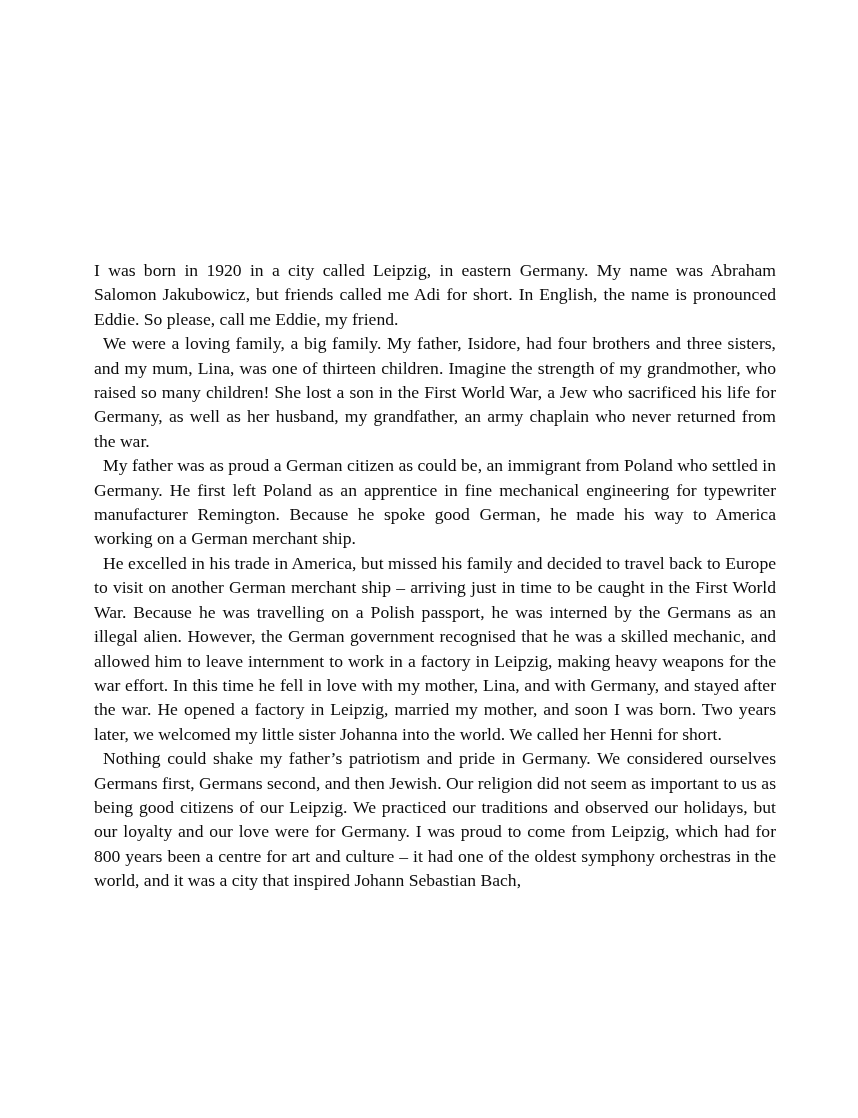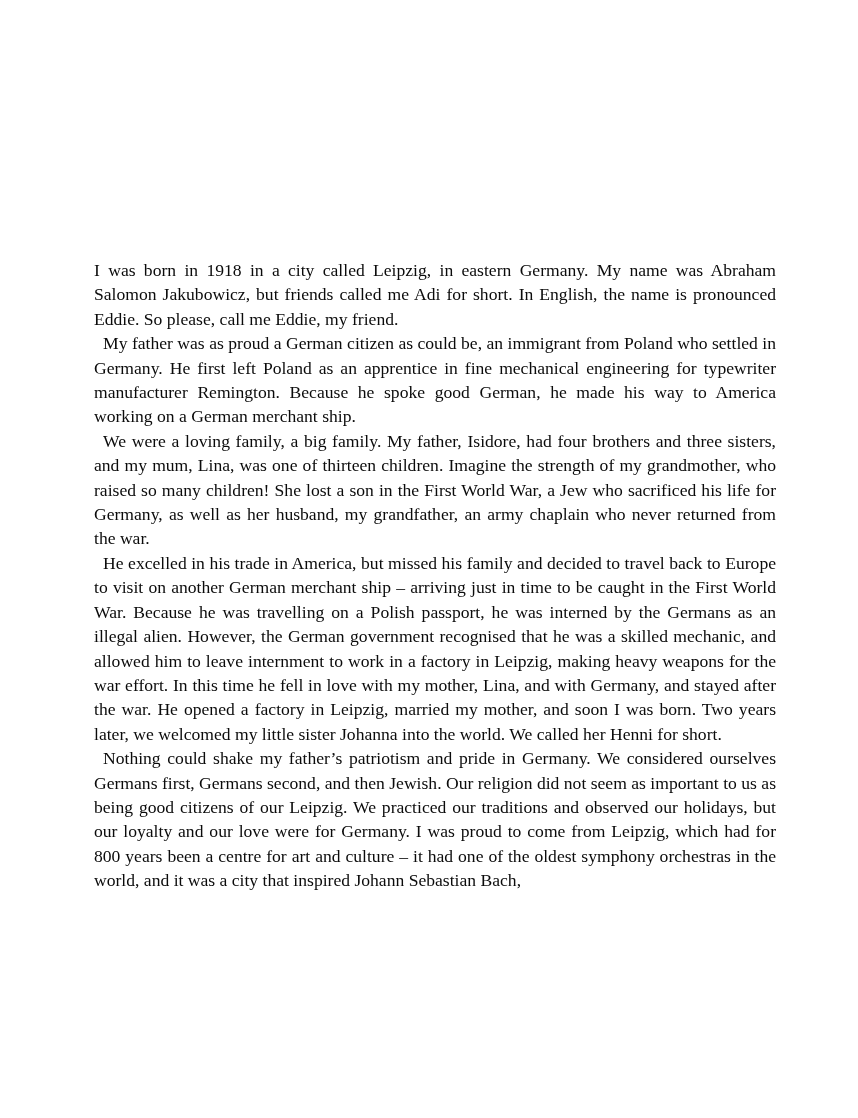--- a/index.html
+++ b/index.html
@@ -33,19 +33,19 @@
   }
   .text-block p.first {
     text-indent: 0;
   }
 </style>
 </head>
 <body>
 
 <div class="page">
   <div class="text-block">
-    <p class="first">I was born in 1918 in a city called Leipzig, in eastern Germany. My name was Abraham Salomon Jakubowicz, but friends called me Adi for short. In English, the name is pronounced Eddie. So please, call me Eddie, my friend.</p>
+    <p class="first">I was born in 1920 in a city called Leipzig, in eastern Germany. My name was Abraham Salomon Jakubowicz, but friends called me Adi for short. In English, the name is pronounced Eddie. So please, call me Eddie, my friend.</p>
+    <p>We were a loving family, a big family. My father, Isidore, had four brothers and three sisters, and my mum, Lina, was one of thirteen children. Imagine the strength of my grandmother, who raised so many children! She lost a son in the First World War, a Jew who sacrificed his life for Germany, as well as her husband, my grandfather, an army chaplain who never returned from the war.</p>
     <p>My father was as proud a German citizen as could be, an immigrant from Poland who settled in Germany. He first left Poland as an apprentice in fine mechanical engineering for typewriter manufacturer Remington. Because he spoke good German, he made his way to America working on a German merchant ship.</p>
-    <p>We were a loving family, a big family. My father, Isidore, had four brothers and three sisters, and my mum, Lina, was one of thirteen children. Imagine the strength of my grandmother, who raised so many children! She lost a son in the First World War, a Jew who sacrificed his life for Germany, as well as her husband, my grandfather, an army chaplain who never returned from the war.</p>
     <p>He excelled in his trade in America, but missed his family and decided to travel back to Europe to visit on another German merchant ship – arriving just in time to be caught in the First World War. Because he was travelling on a Polish passport, he was interned by the Germans as an illegal alien. However, the German government recognised that he was a skilled mechanic, and allowed him to leave internment to work in a factory in Leipzig, making heavy weapons for the war effort. In this time he fell in love with my mother, Lina, and with Germany, and stayed after the war. He opened a factory in Leipzig, married my mother, and soon I was born. Two years later, we welcomed my little sister Johanna into the world. We called her Henni for short.</p>
     <p>Nothing could shake my father’s patriotism and pride in Germany. We considered ourselves Germans first, Germans second, and then Jewish. Our religion did not seem as important to us as being good citizens of our Leipzig. We practiced our traditions and observed our holidays, but our loyalty and our love were for Germany. I was proud to come from Leipzig, which had for 800 years been a centre for art and culture – it had one of the oldest symphony orchestras in the world, and it was a city that inspired Johann Sebastian Bach,</p>
   </div>
 </div>
 
 </body></html>

